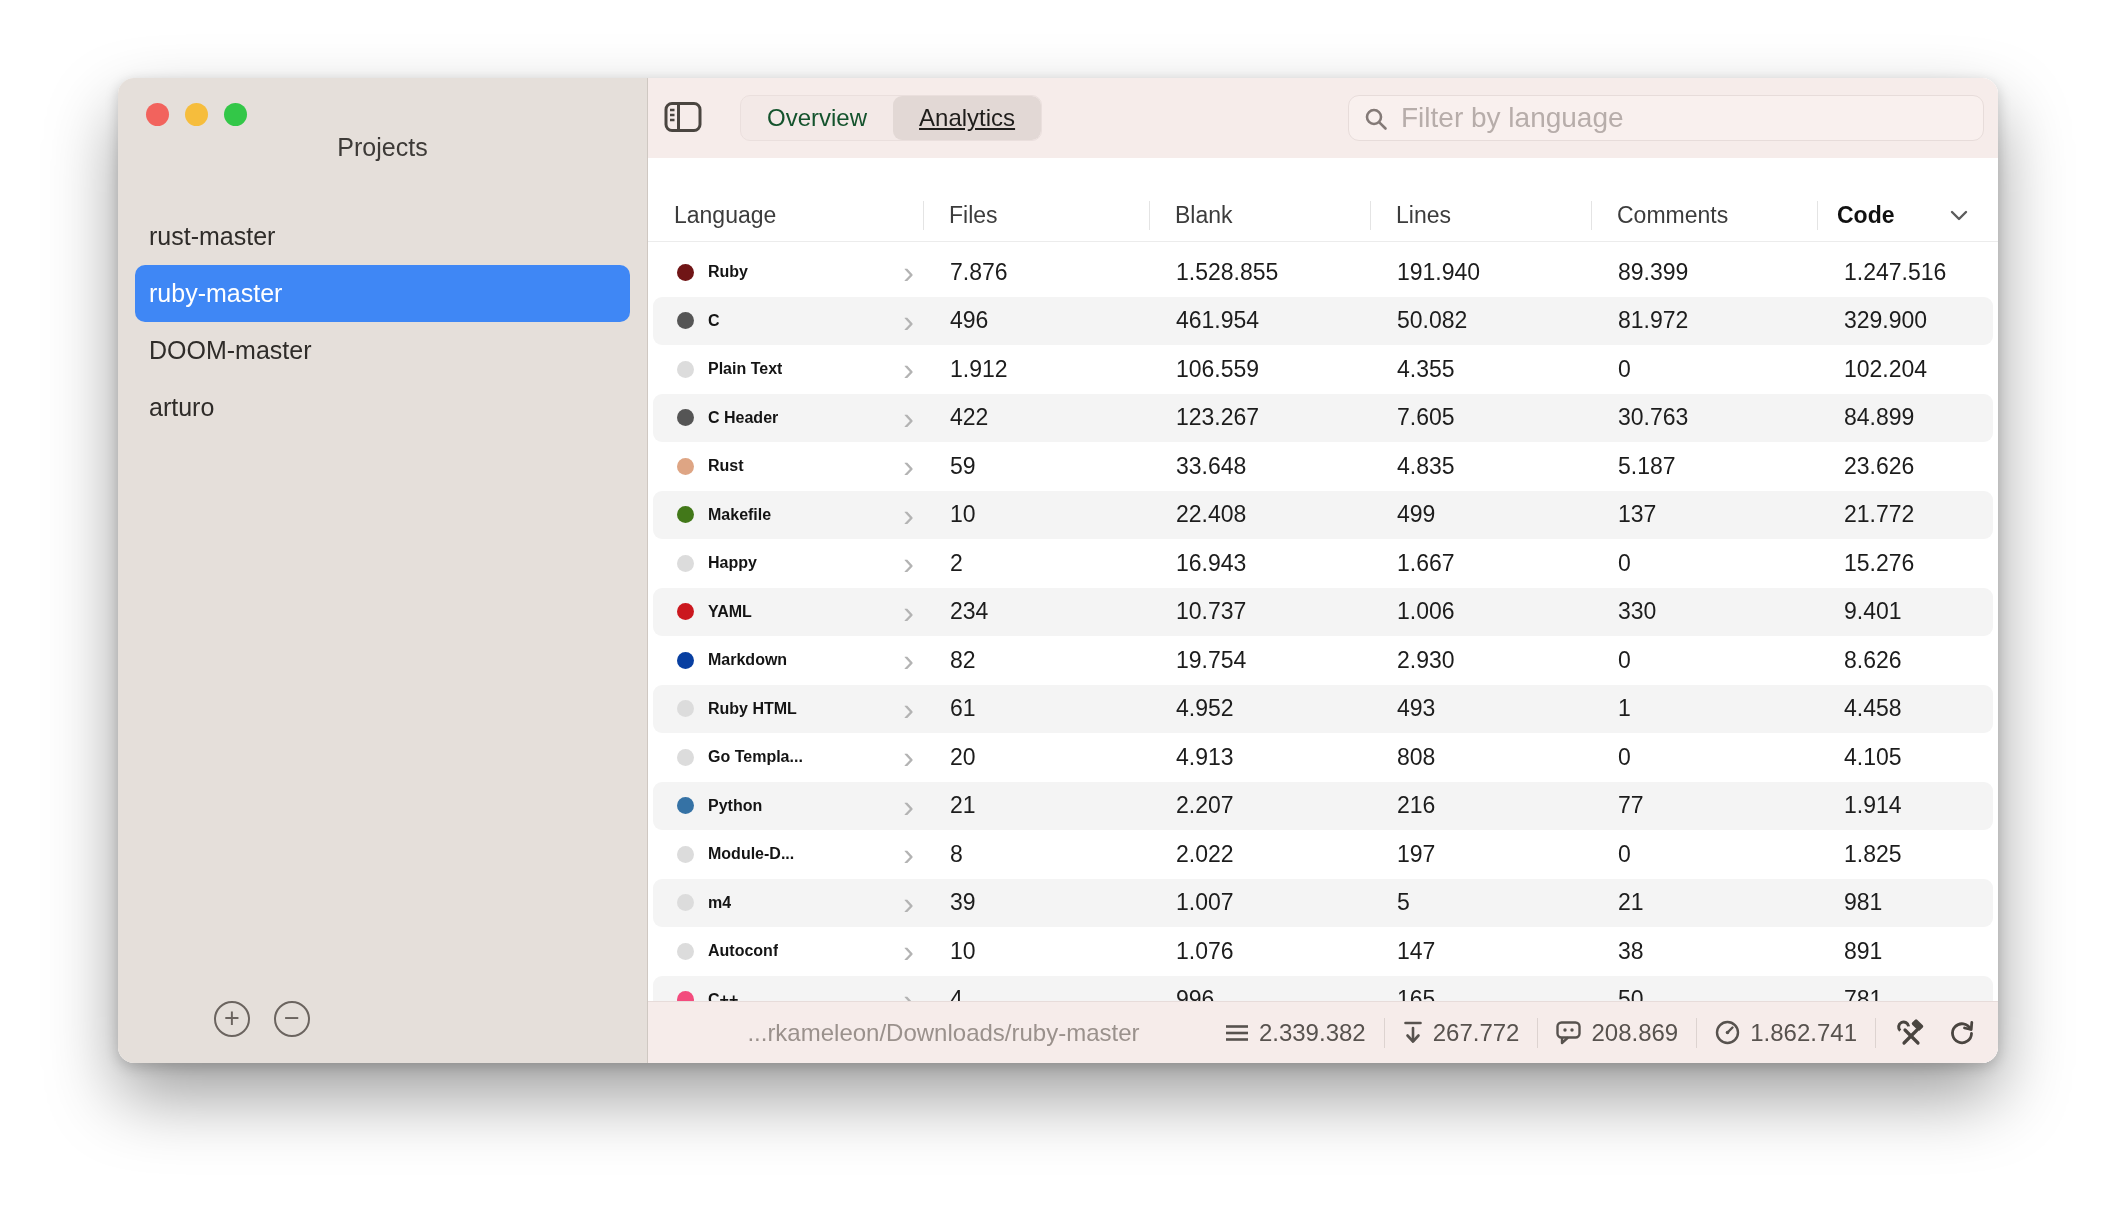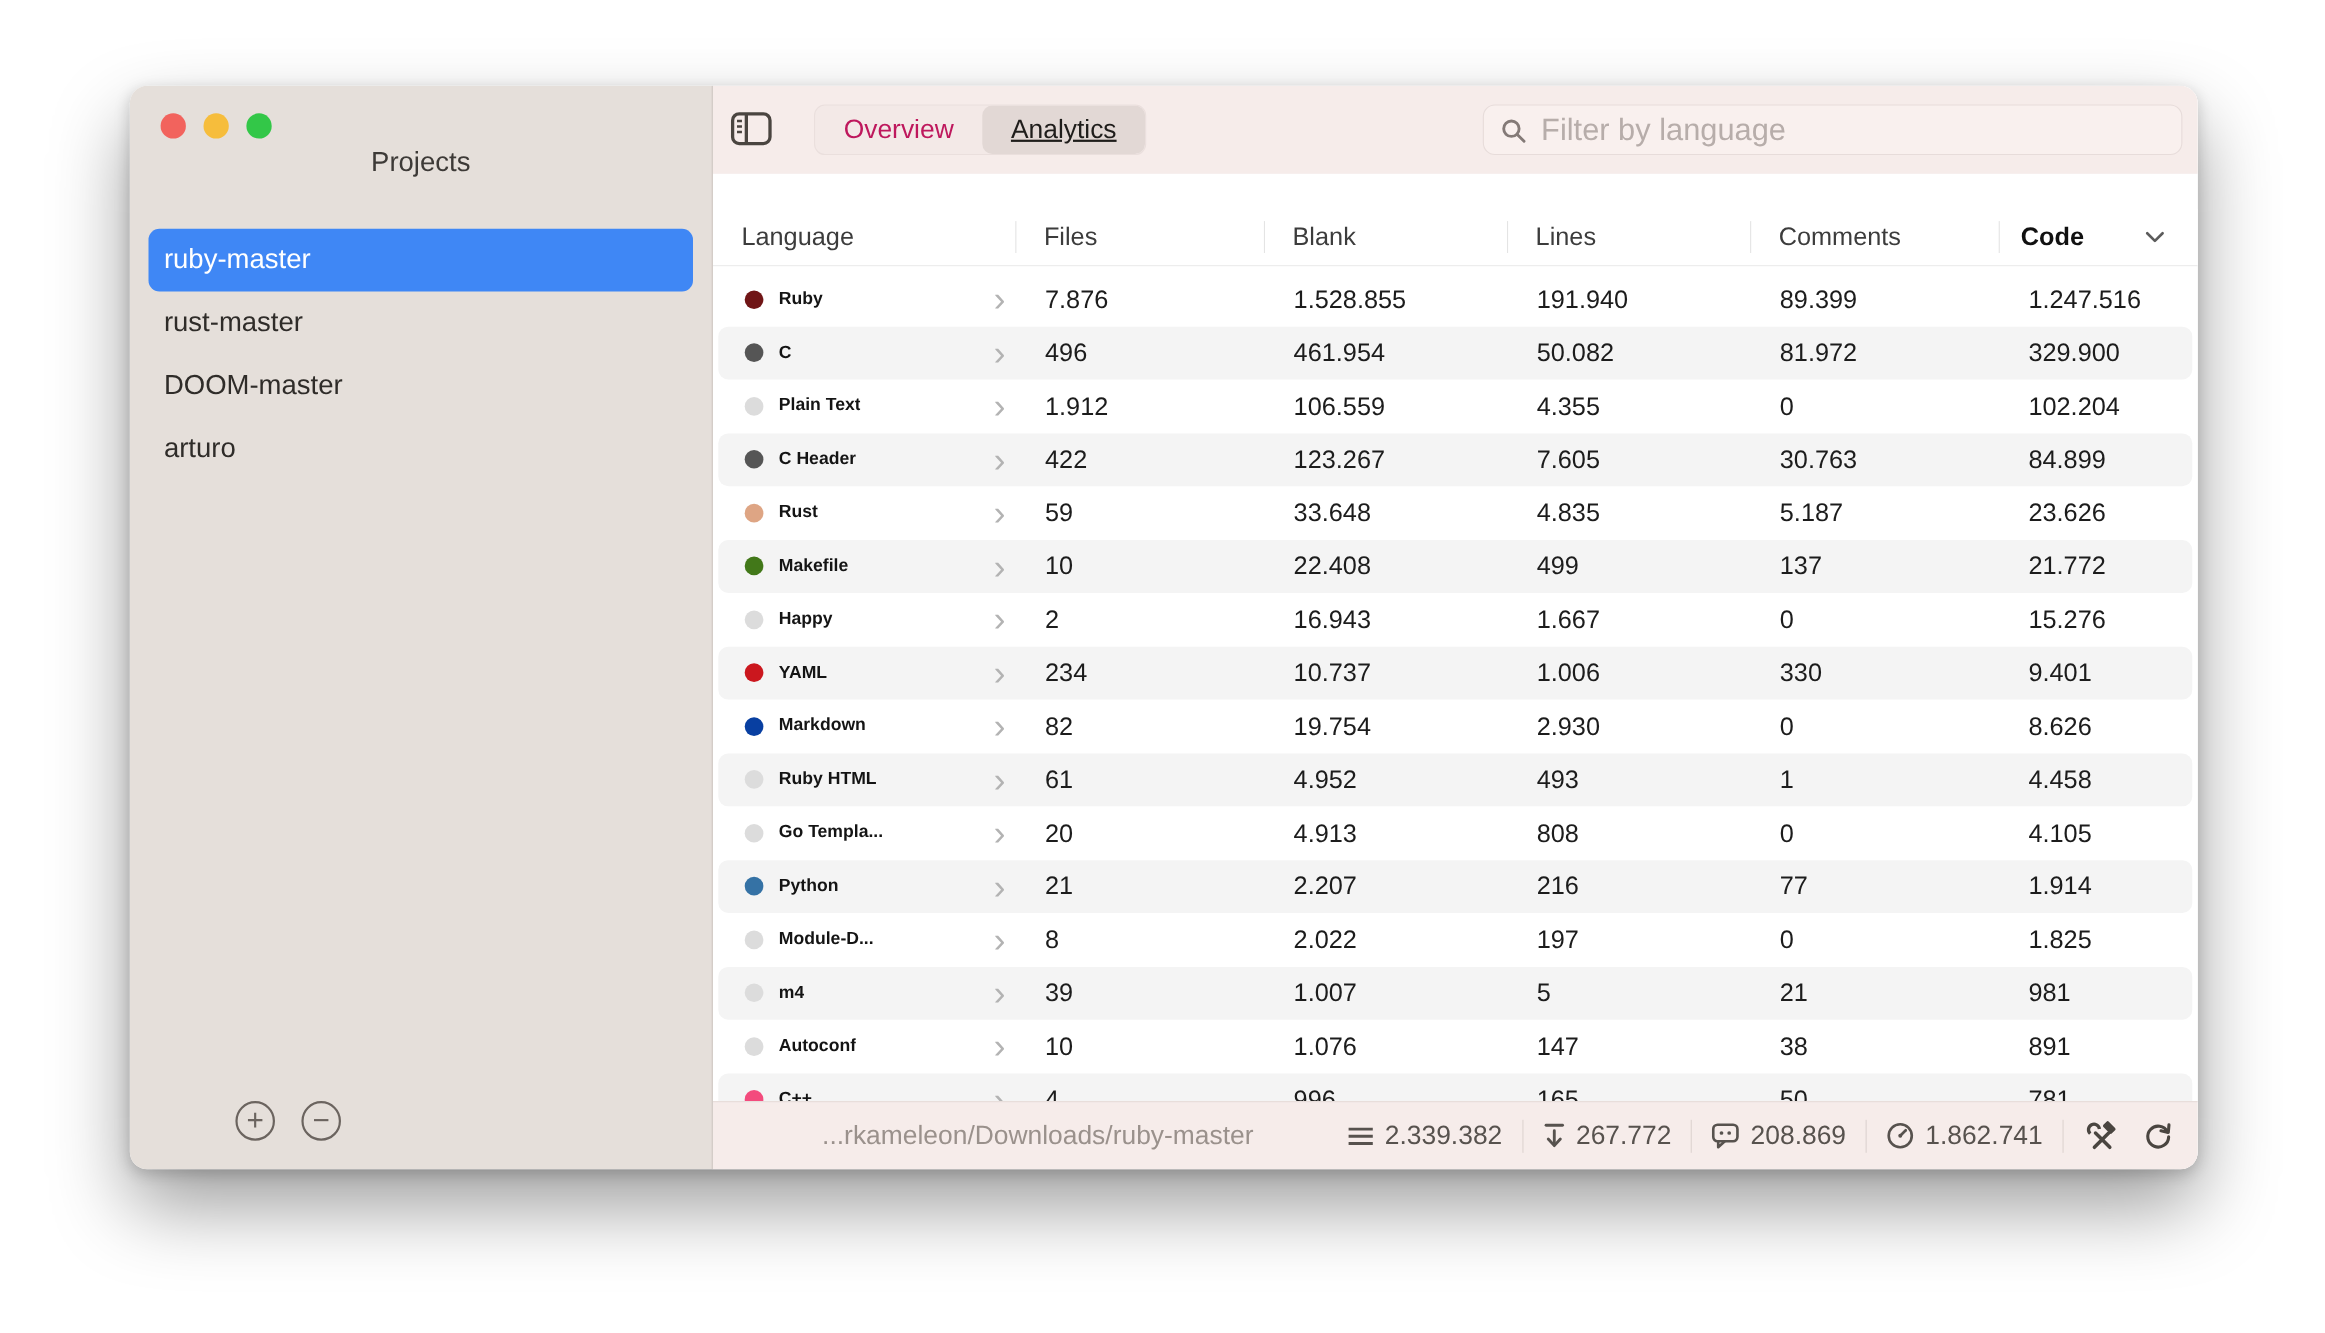--- a/index.html
+++ b/index.html
@@ -54,21 +54,21 @@
     height:80px; flex:0 0 80px; background:#f6ecea; display:flex;
     align-items:center; padding:0 14px 0 16px;
   }
   .tool-btn { background:none; border:none; display:flex; align-items:center; }
   .segmented {
     margin-left:38px; display:flex; background:#f3e9e7;
     border:1px solid #eadfdd; border-radius:10px; height:46px; overflow:hidden;
   }
   .segment {
     min-width:140px; border:none; background:transparent; font-size:24px;
-    color:#be185d; padding:0 26px; border-radius:9px;
+    color:#14532d; padding:0 26px; border-radius:9px;
     font-family:"Liberation Sans", sans-serif;
   }
   .segment.selected { background:#e2d8d5; color:#1f1d1b; font-weight:500;text-decoration:underline; }
 
   .search-wrap { margin-left:auto; position:relative; width:636px; }
   .search-wrap svg { position:absolute; left:16px; top:12px; }
   .search-input {
     width:100%; height:46px; border-radius:11px; border:1.5px solid #e7dcda;
     background:#f9f0ee; padding:0 16px 0 52px; font-size:28px; color:#3a3633;
     font-family:"Liberation Sans", sans-serif; outline:none;
@@ -134,26 +134,26 @@
     <div class="traffic">
       <div class="light red"></div>
       <div class="light yellow"></div>
       <div class="light green"></div>
     </div>
 
     <div class="sidebar-title">Projects</div>
 
     <div class="project-list">
 
+        <div class="project-item">
+          <span>rust-master</span>
+        </div>
+
         <div class="project-item selected alt">
           <span>ruby-master</span>
-        </div>
-
-        <div class="project-item">
-          <span>rust-master</span>
         </div>
 
         <div class="project-item">
           <span>DOOM-master</span>
         </div>
 
         <div class="project-item alt">
           <span>arturo</span>
         </div>
       </div>

